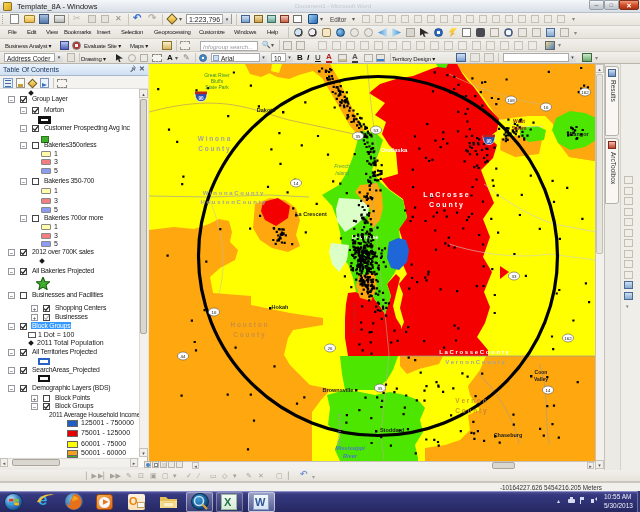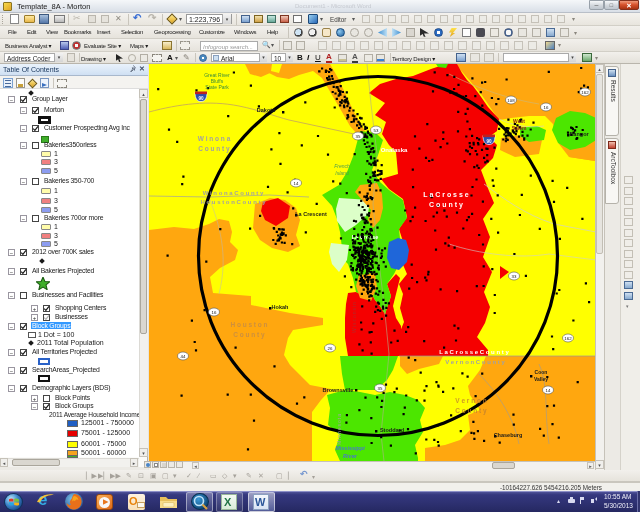--- a/index.html
+++ b/index.html
@@ -1,19 +1,19 @@
 <!DOCTYPE html>
 <html><head><meta charset="utf-8"><style>
 html,body{margin:0;padding:0;}
 body{width:640px;height:512px;overflow:hidden;font-family:'Liberation Sans',sans-serif;background:#e8e5de;position:relative;}
 div{box-sizing:border-box;}
 </style></head><body>
 <div style="position:absolute;left:0;top:0;width:640px;height:13px;background:linear-gradient(#f5f7f9,#d9dfe7);border-bottom:1px solid #b9bfc8"></div>
 <div style="position:absolute;left:3px;top:2px;width:9px;height:9px;background:linear-gradient(135deg,#f7d94c,#e0a526);border:1px solid #8a7420;border-radius:1px"></div>
-<div style="position:absolute;left:17px;top:2px;font-size:7.5px;color:#222;font-family:'Liberation Sans',sans-serif">Template_8A - Morton</div>
+<div style="position:absolute;left:17px;top:2px;font-size:7.5px;color:#222;font-family:'Liberation Sans',sans-serif">Template_8A - Windows</div>
 <div style="position:absolute;left:295px;top:3px;font-size:6px;color:rgba(100,100,110,0.25)">Document1 - Microsoft Word</div>
 <div style="position:absolute;left:589px;top:0;width:15px;height:10px;background:linear-gradient(#f6f8fa,#cfd4da 60%,#bfc6cf);border:1px solid #98a0a9;border-radius:0 0 2px 2px;text-align:center;font-size:7px;line-height:7px;color:#555">–</div>
 <div style="position:absolute;left:604px;top:0;width:15px;height:10px;background:linear-gradient(#f6f8fa,#cfd4da 60%,#bfc6cf);border:1px solid #98a0a9;border-radius:0 0 2px 2px;text-align:center;font-size:5.5px;line-height:9px;color:#555">□</div>
 <div style="position:absolute;left:619px;top:0;width:20px;height:10px;background:linear-gradient(#f09a7a,#d8542e 45%,#a93312);border:1px solid #83301c;border-radius:0 0 2px 2px;text-align:center;font-size:6.5px;line-height:9px;color:#fff;font-weight:bold">✕</div>
 <div style="position:absolute;left:0;top:13px;width:640px;height:13px;background:linear-gradient(#f4f2ee,#e8e5de);border-bottom:1px solid #d2cfc7"></div>
 <div style="position:absolute;left:2px;top:15px;width:2px;height:9px;border-left:1px dotted #a9a49a"></div>
 <div style="position:absolute;left:10px;top:14px;width:9px;height:10px;background:#fff;border:1px solid #888"></div>
 <div style="position:absolute;left:24px;top:15px;width:11px;height:8px;background:linear-gradient(#ffe9a0,#e8b74a);border:1px solid #9a7b28;border-radius:1px"></div>
 <div style="position:absolute;left:39px;top:14px;width:10px;height:10px;background:linear-gradient(#a8c0dc,#5577a8);border:1px solid #3c587e"></div>
 <div style="position:absolute;left:54px;top:15px;width:11px;height:8px;background:linear-gradient(#efefef,#b9b9b9);border:1px solid #777"></div>

